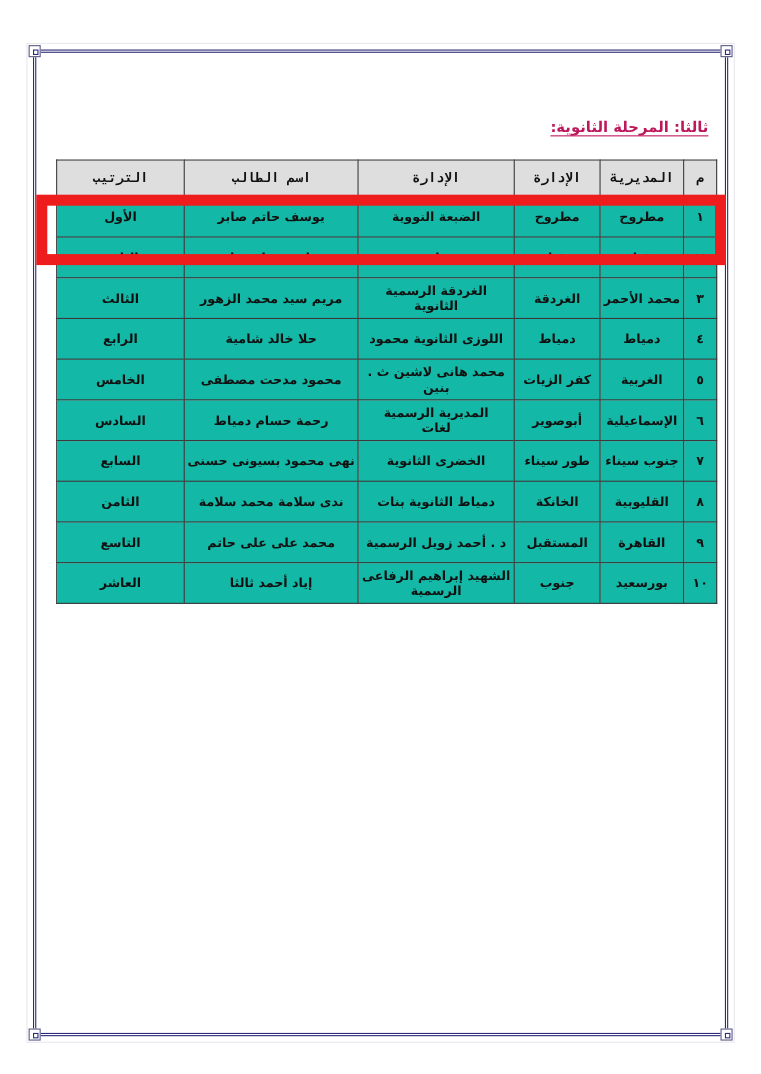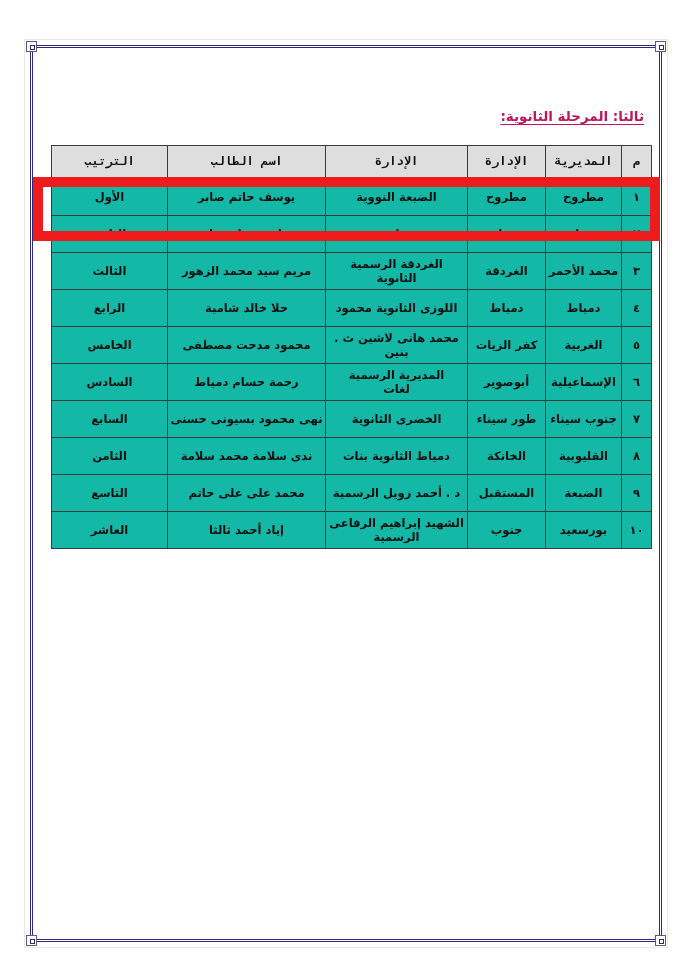--- a/index.html
+++ b/index.html
@@ -268,21 +268,21 @@
           <td>الخانكة</td>
           <td>
             <span>دمياط الثانوية بنات</span>
           </td>
           <td>ندى سلامة محمد سلامة</td>
           <td>الثامن</td>
         </tr>
 
         <tr>
           <td>٩</td>
-          <td>الضبعة</td>
+          <td>القاهرة</td>
           <td>المستقبل</td>
           <td>
             <span>د . أحمد زويل الرسمية</span>
           </td>
           <td>محمد على على حاتم</td>
           <td>التاسع</td>
         </tr>
 
         <tr>
           <td>١٠</td>

